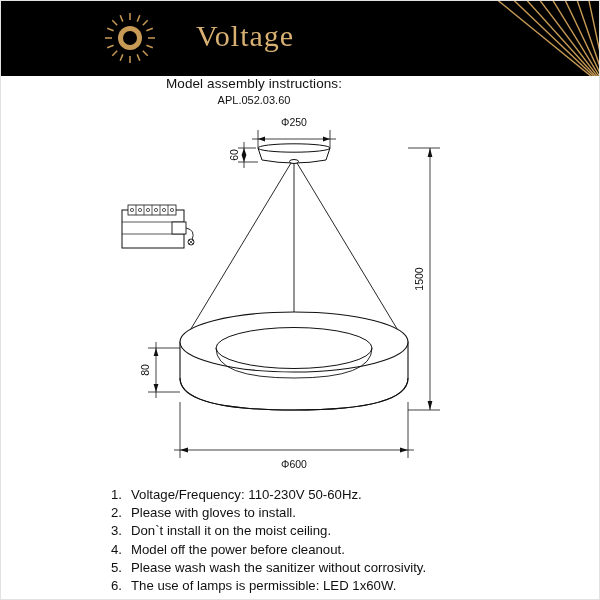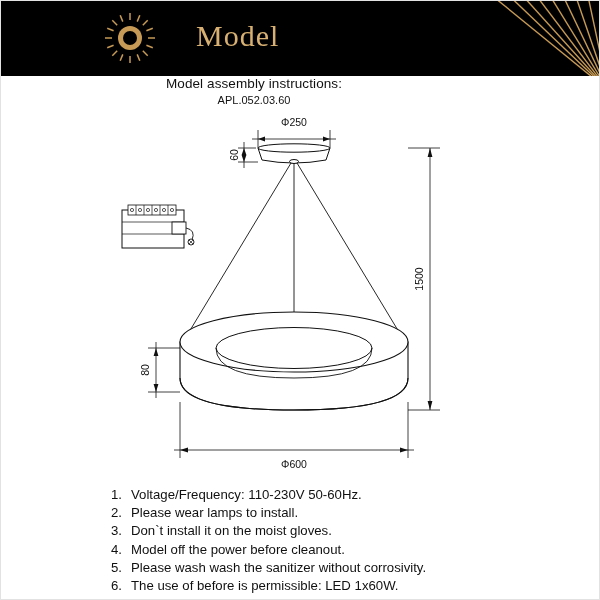--- a/index.html
+++ b/index.html
@@ -140,21 +140,21 @@
         <line x1="42.4" y1="18.8" x2="48.8" y2="16.2"></line>
         <line x1="3.2" y1="16.2" x2="9.6" y2="18.8"></line>
         <line x1="42.4" y1="33.2" x2="48.8" y2="35.8"></line>
         <line x1="16.2" y1="48.8" x2="18.8" y2="42.4"></line>
         <line x1="35.8" y1="3.2" x2="33.2" y2="9.6"></line>
       </g>
       <circle cx="26" cy="26" r="12" fill="#c79a55"></circle>
       <circle cx="26" cy="26" r="7" fill="#000000"></circle>
     </svg>
 
-    <div class="banner-brand">Model</div>
+    <div class="banner-brand">Voltage</div>
 
     <svg class="banner-rays" viewBox="0 0 230 140">
       <g stroke="#c79a55" stroke-width="1.4" fill="none">
         <line x1="228" y1="132" x2="88" y2="18"></line>
         <line x1="228" y1="132" x2="100" y2="10"></line>
         <line x1="228" y1="132" x2="114" y2="6"></line>
         <line x1="228" y1="132" x2="130" y2="3"></line>
         <line x1="228" y1="132" x2="148" y2="2"></line>
         <line x1="228" y1="132" x2="166" y2="2"></line>
         <line x1="228" y1="132" x2="184" y2="4"></line>
@@ -265,34 +265,34 @@
     <text x="294" y="358" font-size="10.5" text-anchor="middle" fill="#111" font-family="Liberation Sans, sans-serif">Φ600</text>
   </svg>
 
   <div class="notes">
     <div class="note-row">
       <span class="note-num">1.</span>
       <span class="note-text">Voltage/Frequency: 110-230V 50-60Hz.</span>
     </div>
     <div class="note-row">
       <span class="note-num">2.</span>
-      <span class="note-text">Please wear lamps to install.</span>
+      <span class="note-text">Please with gloves to install.</span>
     </div>
     <div class="note-row">
       <span class="note-num">3.</span>
-      <span class="note-text">Don`t install it on the moist gloves.</span>
+      <span class="note-text">Don`t install it on the moist ceiling.</span>
     </div>
     <div class="note-row">
       <span class="note-num">4.</span>
       <span class="note-text">Model off the power before cleanout.</span>
     </div>
     <div class="note-row">
       <span class="note-num">5.</span>
       <span class="note-text">Please wash wash the sanitizer without corrosivity.</span>
     </div>
     <div class="note-row">
       <span class="note-num">6.</span>
-      <span class="note-text">The use of before is permissible: LED 1x60W.</span>
+      <span class="note-text">The use of lamps is permissible: LED 1x60W.</span>
     </div>
   </div>
 
   <div class="page-frame"></div>
 </div>
 
 </body></html>

